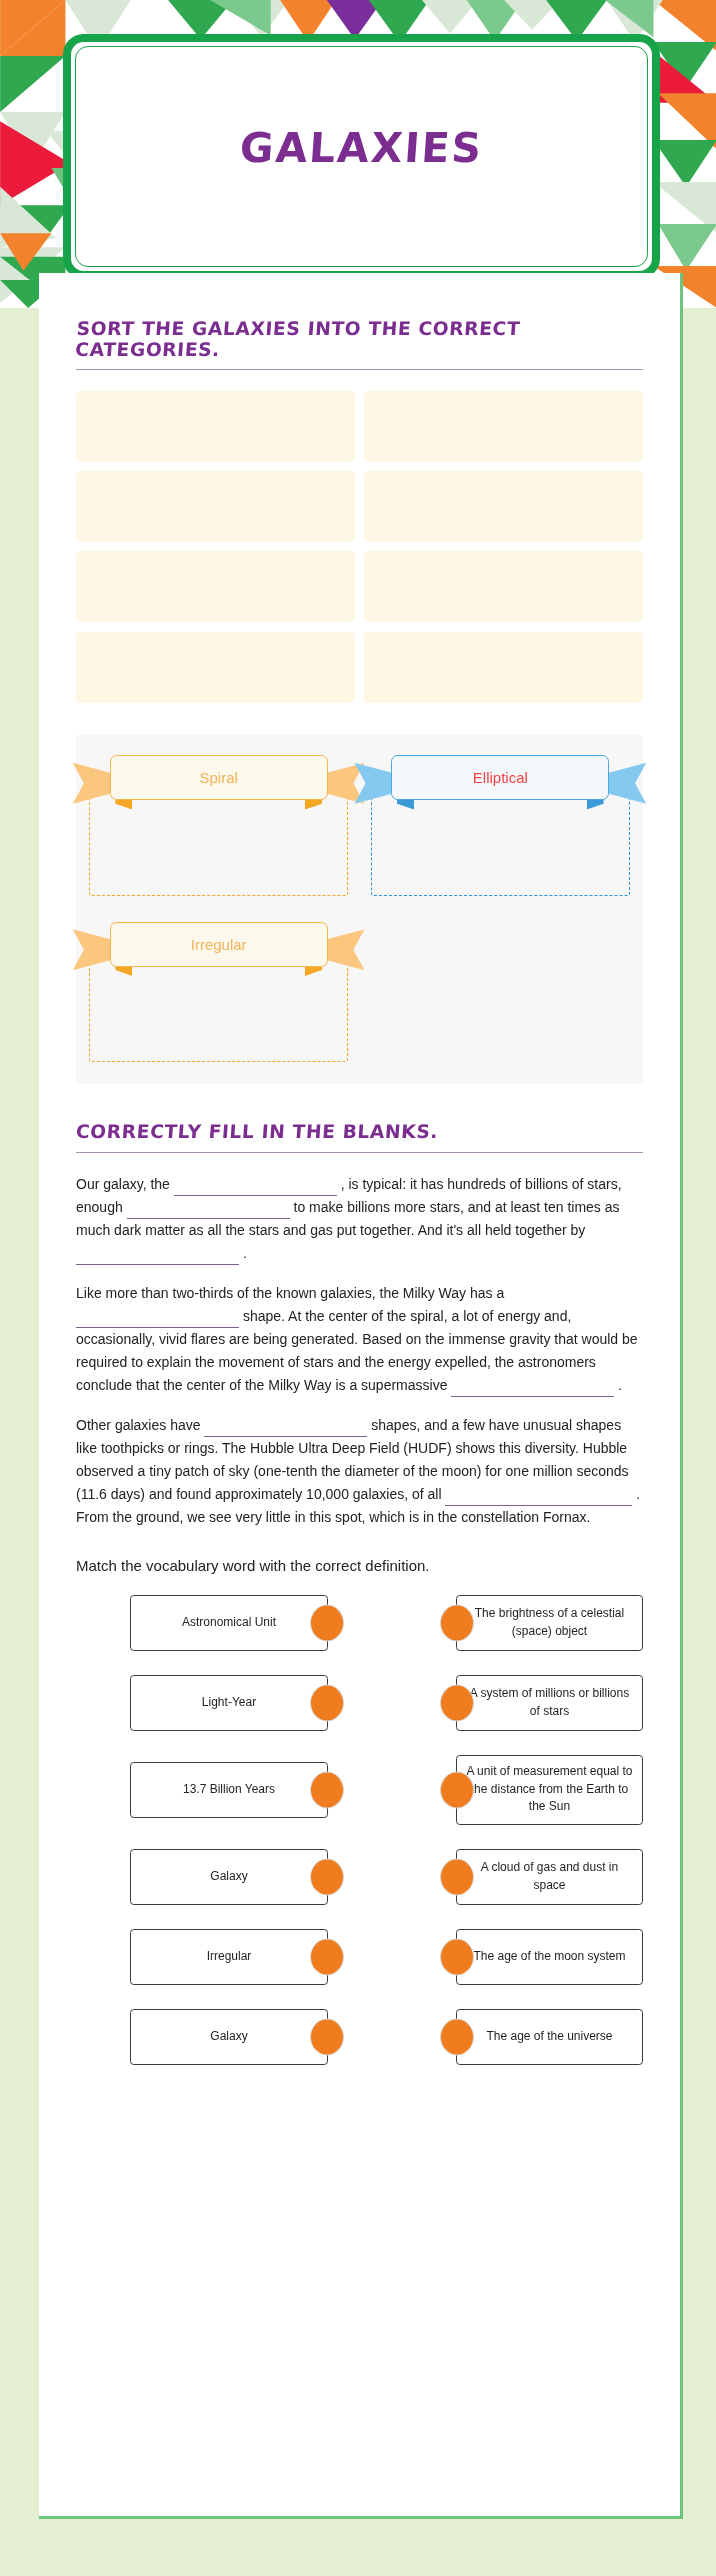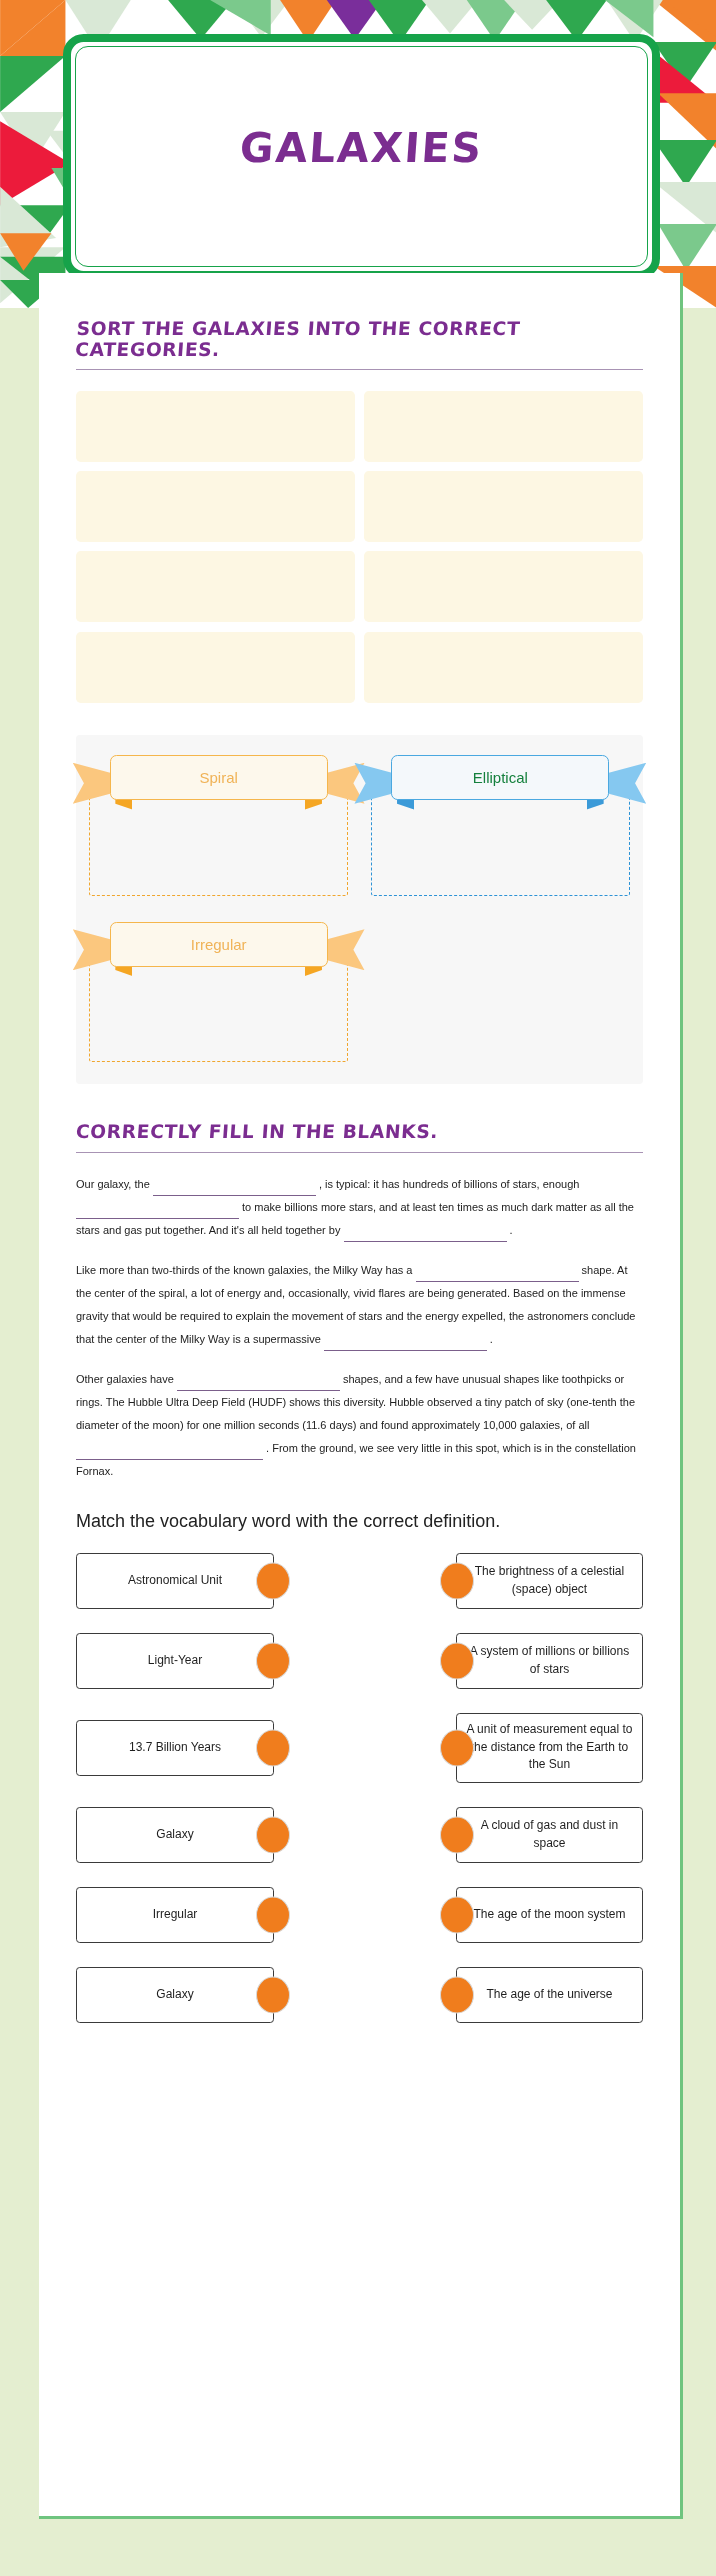--- a/index.html
+++ b/index.html
@@ -105,59 +105,59 @@
 
   
   .amber .plate { background: #fdf8ec; border-color: #f5b64c; color: #f0b357; }
   .amber .wing  { background: #fbc77e; clip-path: polygon(0 0,100% 30%,100% 70%,0 100%,22% 50%); }
   .amber .wing.left { clip-path: polygon(0 0,100% 28%,100% 72%,0 100%,26% 50%); }
   .amber .wing.right{ clip-path: polygon(100% 0,0 28%,0 72%,100% 100%,74% 50%); }
   .amber .tail  { background: #f5a623; clip-path: polygon(0 0,100% 0,100% 100%,0 55%); }
   .amber .tail.r{ clip-path: polygon(0 0,100% 0,100% 55%,0 100%); }
 
   
-  .blue .plate { background: #f4f8fb; border-color: #4aa8e0; color: #15803d; }
+  .blue .plate { background: #f4f8fb; border-color: #4aa8e0; color: #ef4444; }
   .blue .wing  { background: #85c8f0; }
   .blue .wing.left { clip-path: polygon(0 0,100% 28%,100% 72%,0 100%,26% 50%); }
   .blue .wing.right{ clip-path: polygon(100% 0,0 28%,0 72%,100% 100%,74% 50%); }
   .blue .tail  { background: #3b9ad8; clip-path: polygon(0 0,100% 0,100% 100%,0 55%); }
   .blue .tail.r{ clip-path: polygon(0 0,100% 0,100% 55%,0 100%); }
 
   .drop {
     margin-top: -13px; height: 105px; border-radius: 2.8px;
   }
   .drop.amber { border: 1.9px dashed #f0a62e; }
   .drop.blue  { border: 1.9px dashed #2e93d6; }
   .sort-row.second { margin-top: 22.4px; }
 
   
   .para {
-    font-size: 11px; line-height: 23px; color: #222; margin-bottom: 17px;
+    font-size: 14px; line-height: 23px; color: #222; margin-bottom: 17px;
     text-align: left;
   }
   .blank {
     display: inline-block; border-bottom: 0.9px solid #7b5f8b;
     vertical-align: bottom; height: 17px;
   }
   .b-lg { width: 163px; }
   .b-xl { width: 187px; }
 
   
-  .match-intro { font-size: 18px; color: #222; margin: 28px 0 20.5px 0; }
+  .match-intro { font-size: 15px; color: #222; margin: 28px 0 20.5px 0; }
   .match-row {
     display: flex; align-items: center; justify-content: space-between;
     margin-bottom: 24px; position: relative;
   }
   .match-box {
     border: 0.9px solid #3a3a3a; border-radius: 3.7px;
     font-size: 12px; color: #1f1f1f; text-align: center;
     display: flex; align-items: center; justify-content: center;
     padding: 7.5px 9.3px; line-height: 17.7px; position: relative;
   }
-  .match-left  { width: 198px; min-height: 56px; }
+  .match-left  { width: 198px; min-height: 56px; margin-left: 54px; }
   .match-right { width: 187px; min-height: 56px; }
   .dot {
     position: absolute; width: 34px; height: 37px; border-radius: 50%;
     background: #f07d1d; border: 1.9px solid #d8d8d8; z-index: 4;
   }
   .dot.r { right: -17px; top: 50%; transform: translateY(-50%); }
   .dot.l { left: -17px;  top: 50%; transform: translateY(-50%); }
 
   .bottom-pad { height: 37px; }
 </style>

